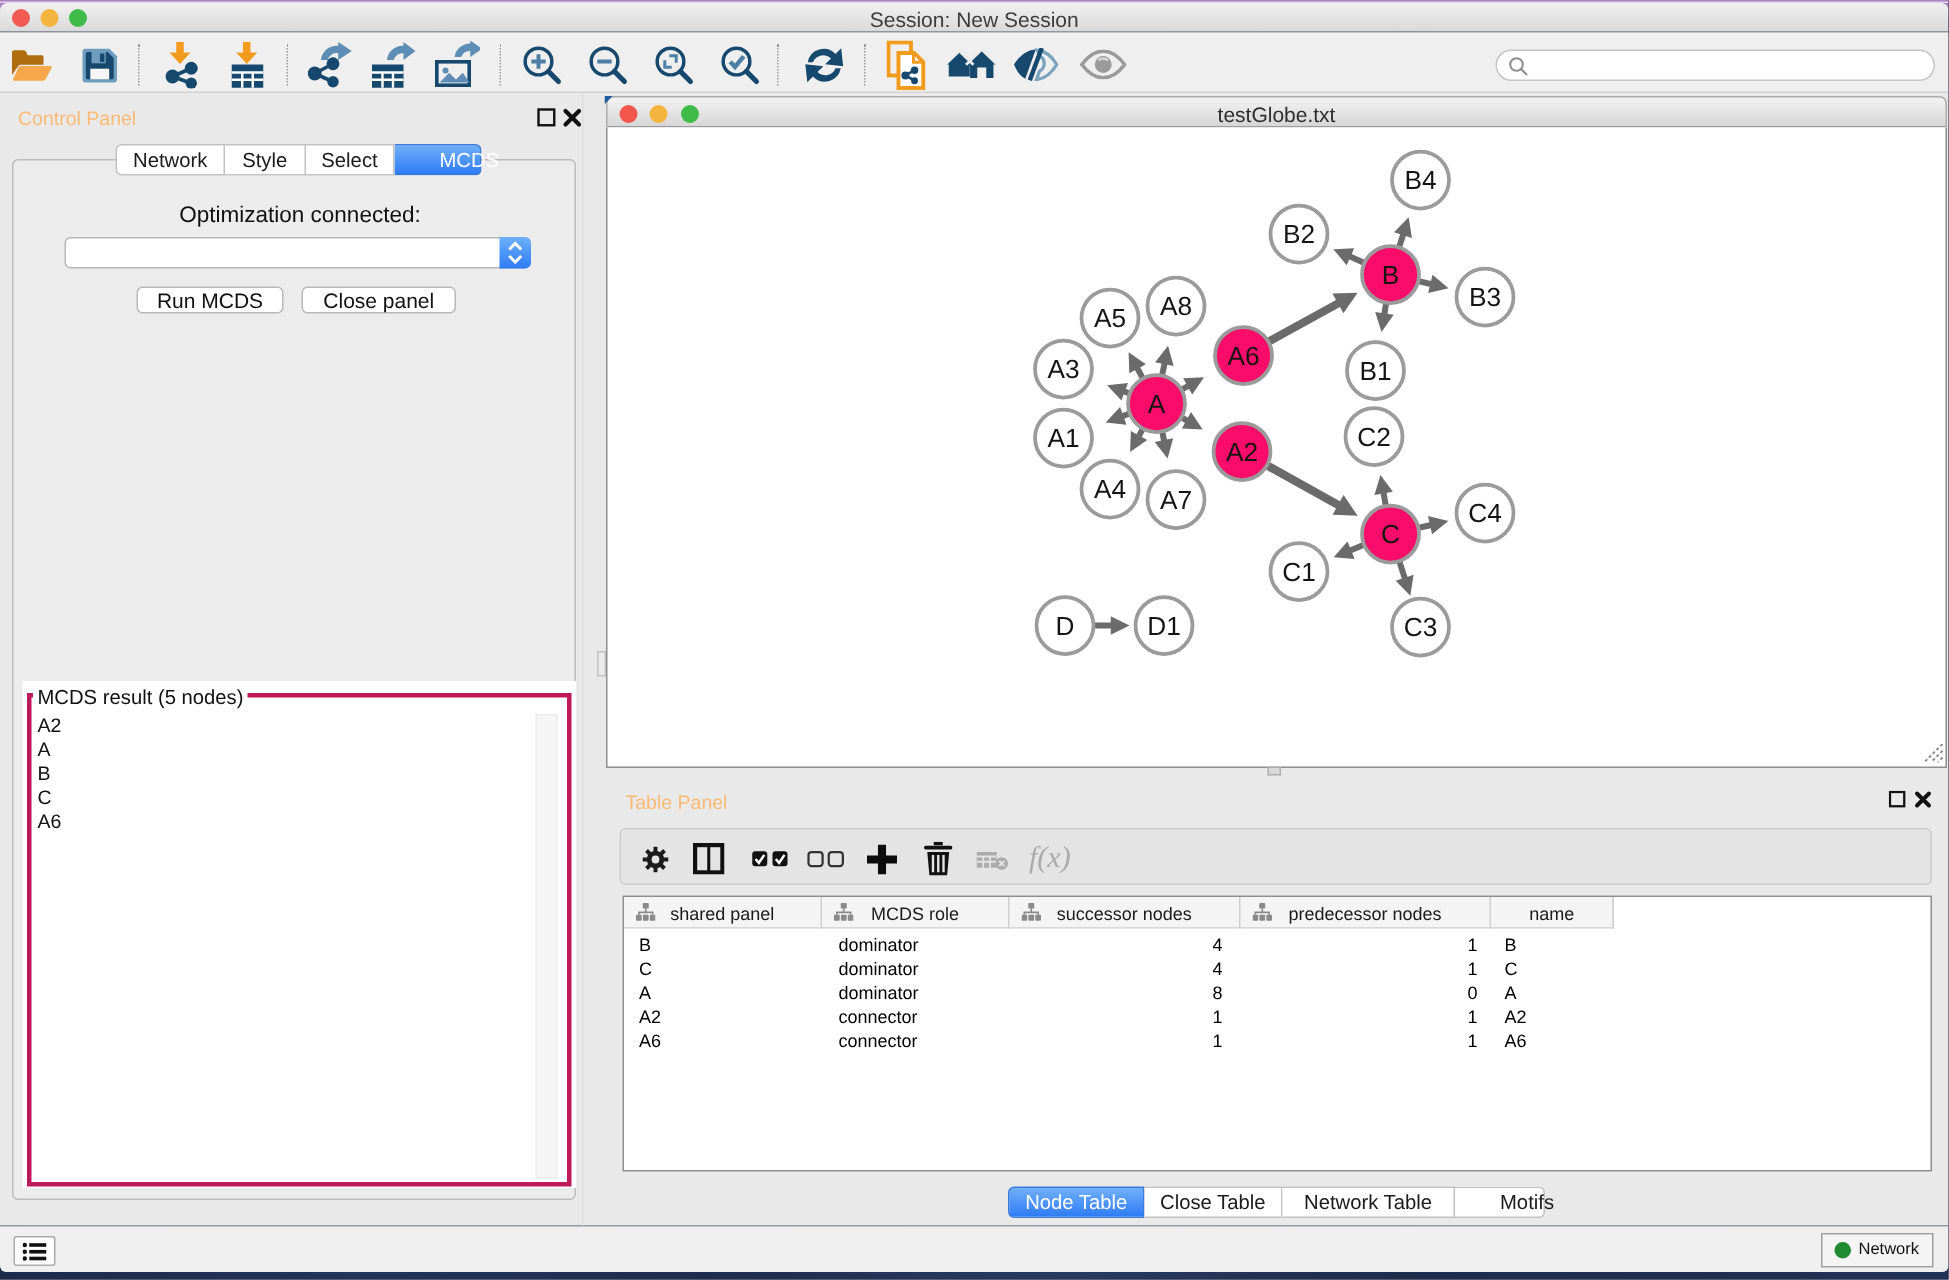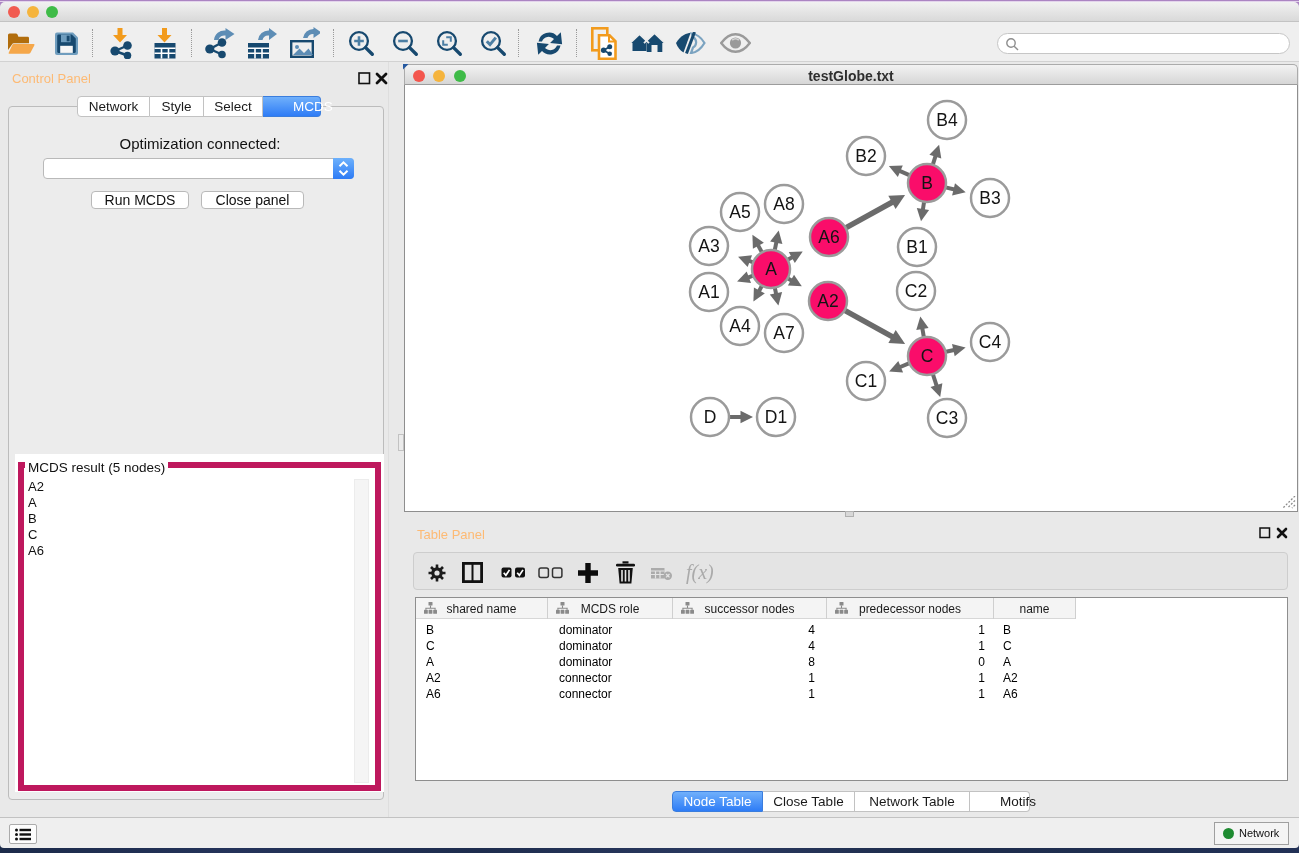--- a/index.html
+++ b/index.html
@@ -15,26 +15,26 @@
 .tabs { position:absolute; height:21px; display:flex; font-size:13.5px; }
 .tab { background:#fff; border:1px solid #c2c2c2; border-left:none; color:#1a1a1a; text-align:center; line-height:19px; height:21px; }
 .tab.first { border-left:1px solid #c2c2c2; border-radius:4px 0 0 4px; }
 .tab.last { border-radius:0 4px 4px 0;padding-left:30px; }
 .tab.sel { background:linear-gradient(#70b0fb,#2e7cf6); color:#fff; border-color:#3a7ddd; }
 #optlab { position:absolute; top:135px; left:8px; width:384px; text-align:center; font-size:15px; color:#111; }
 #combo { position:absolute; left:43px; top:158px; width:311px; height:21px; background:#fff; border:1px solid #b9b9b9; border-radius:4px; font-size:14px; color:#111; }
 #combo .cap { position:absolute; right:-1px; top:-1px; width:21px; height:21px; background:linear-gradient(#6db1fc,#2d7bf5); border-radius:0 4px 4px 0; }
 .btn { position:absolute; height:18px; background:#fff; border:1px solid #b9b9b9; border-radius:4px; font-size:14px; color:#111; text-align:center; line-height:16px; }
 #mcdsbox { position:absolute; left:15px; top:454px; width:369px; height:338px; background:#fff; }
-#fieldset { position:absolute; left:3px; top:8px; right:3px; bottom:1px; border:6px solid #be185d; }
+#fieldset { position:absolute; left:3px; top:8px; right:3px; bottom:1px; border:3px solid #be185d; }
 #legend { position:absolute; left:1px; top:-8px; background:#fff; padding:0 3px; font-size:13.5px; color:#111; }
 #mlist { position:absolute; left:4px; top:11px; font-size:13px; color:#111; line-height:16px; }
 #sbtrack { position:absolute; right:6px; top:11px; bottom:2px; width:15px; background:#f5f5f5; border:1px solid #ececec; }
 #iframe { position:absolute; left:404px; top:64px; width:894px; height:448px; }
-#ititle { position:absolute; top:0; left:0; right:0; height:21px; background:linear-gradient(#f3f3f3,#d6d6d6); border:1px solid #ababab; border-bottom:1px solid #9c9c9c; border-radius:5px 5px 0 0;font-weight:bold; }
+#ititle { position:absolute; top:0; left:0; right:0; height:21px; background:linear-gradient(#f3f3f3,#d6d6d6); border:1px solid #ababab; border-bottom:1px solid #9c9c9c; border-radius:5px 5px 0 0; }
 #ititle .t { position:absolute; top:3px; width:100%; text-align:center; font-size:14px; color:#2e2e2e; }
 #ibody { position:absolute; top:21px; left:0; right:0; bottom:0; background:#fff; border:1px solid #8e8e8e; border-top:none; }
 #tptools { position:absolute; left:413px; top:552px; width:875px; height:38px; background:#e4e4e4; border:1px solid #cdcdcd; border-radius:4px; }
 #ttable { position:absolute; left:415px; top:597px; width:873px; height:184px; background:#fff; border:1px solid #8e8e8e; }
 #thead { position:absolute; left:416px; top:598px; width:660px; height:21px; background:#f4f4f4; border-bottom:1px solid #d7d7d7; border-right:1px solid #d0d0d0; }
 .hcell { position:absolute; height:21px; border-right:1px solid #cfcfcf; text-align:center; line-height:22px; font-size:12px; color:#1a1a1a; }
 .trow { position:absolute; left:0; width:1299px; height:16px; font-size:12px; color:#000; }
 .trow span { position:absolute; line-height:16px; }
 #statusbar { position:absolute; left:0; top:817px; width:1299px; height:31px; background:#efefef; border-top:1px solid #c2c2c2; border-radius:0 0 4px 4px; }
 #listbtn { position:absolute; left:9px; top:824px; width:28px; height:20px; background:#fdfdfd; border:1px solid #ababab; border-radius:2px; }
@@ -42,20 +42,21 @@
 #membtn i { position:absolute; left:8px; top:5px; width:11px; height:11px; background:#1e8b31; border-radius:50%; }
 #membtn span { position:absolute; left:24px; top:4px; font-style:normal; }
 .ttl { font-size:13px; color:#fdba74; position:absolute; }
 </style></head><body>
 <div style="position:absolute;top:0;left:0;width:1299px;height:12px;background:#ab84c2"></div>
 <div style="position:absolute;top:1px;left:0;width:1299px;height:1px;background:#e3d4ec"></div>
 <div id="titlebar">
   <div class="tl" style="left:8px;top:4px;background:#f15b51;"></div>
   <div class="tl" style="left:27px;top:4px;background:#f5b43d;"></div>
   <div class="tl" style="left:46px;top:4px;background:#3fbb48;"></div>
+  <div style="position:absolute;top:3px;width:100%;text-align:center;font-size:14px;color:#3c3c3c">Session: New Session</div>
 </div>
 <div id="toolbar"></div>
 <div class="vsep" style="left:92px"></div>
 <div class="vsep" style="left:191px"></div>
 <div class="vsep" style="left:333px"></div>
 <div class="vsep" style="left:518px"></div>
 <div class="vsep" style="left:576px"></div>
 <svg style="position:absolute;left:8px;top:32px" width="28" height="23" viewBox="0 0 28 23">
 <path d="M0 18 L0 3 Q0 1.5 1.5 1.5 L7.8 1.5 Q9 1.5 9.5 2.6 L10.4 4.8 L19.8 4.8 Q21 4.8 21 6.2 L21 11.2 L5.8 11.2 Q4.6 11.2 4 12.4 Z" fill="#b16d0d"></path>
 <path d="M5.5 12 L25.6 12 Q27 12 26.4 13.3 L22.3 21 Q21.8 21.8 20.6 21.8 L1.2 21.8 Q0.2 21.8 0.7 20.8 L4.3 13 Q4.8 12 5.5 12 Z" fill="#f5a74a"></path>
@@ -341,21 +342,21 @@
     <rect x="0" y="1" width="13.5" height="10.5" fill="#ababab"></rect>
 <g stroke="#e4e4e4" stroke-width="1.2">
       <path d="M0 4 h13.5 M0 7.5 h13.5 M4.5 4 v7.5 M9 4 v7.5"></path>
     </g>
 <circle cx="16.8" cy="8.7" r="4.2" fill="#ababab"></circle>
 <path d="M15.1 7 l3.4 3.4 M18.5 7 l-3.4 3.4" stroke="#e4e4e4" stroke-width="1.3"></path>
   </svg>
 <div style="position:absolute;left:686px;top:561px;font-size:20px;font-style:italic;color:#aaa;font-family:'Liberation Serif',serif">f(x)</div>
 <div id="ttable"></div>
 <div id="thead"></div>
-<div class="hcell" style="left:416px;width:132px;top:598px">shared name</div>
+<div class="hcell" style="left:416px;width:132px;top:598px">shared panel</div>
 <svg style="position:absolute;left:424px;top:602px" width="13" height="12" viewBox="0 0 13 12">
 <g fill="#8a8a8a">
       <rect x="4.5" y="0" width="4" height="3.6" rx="0.6"></rect>
       <rect x="0" y="7.8" width="3.8" height="4" rx="0.6"></rect>
       <rect x="4.6" y="7.8" width="3.8" height="4" rx="0.6"></rect>
       <rect x="9.2" y="7.8" width="3.8" height="4" rx="0.6"></rect>
     </g>
 <path d="M6.5 3.6 v2.4 M1.9 7.8 v-1.6 h9.2 v1.6" stroke="#8a8a8a" stroke-width="1.1" fill="none"></path>
   </svg>
 <div class="hcell" style="left:548px;width:125px;top:598px">MCDS role</div>

